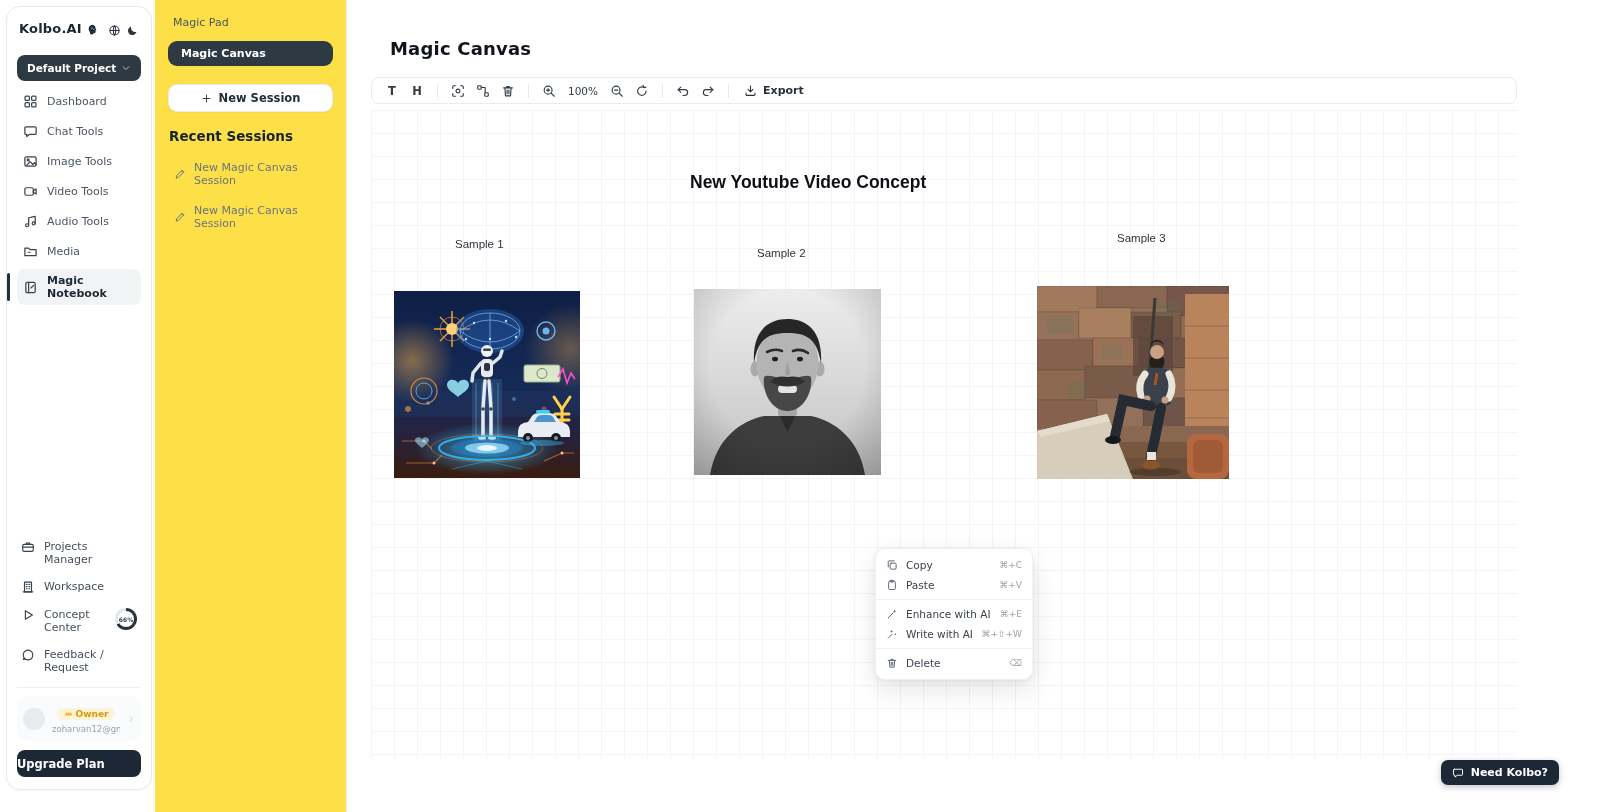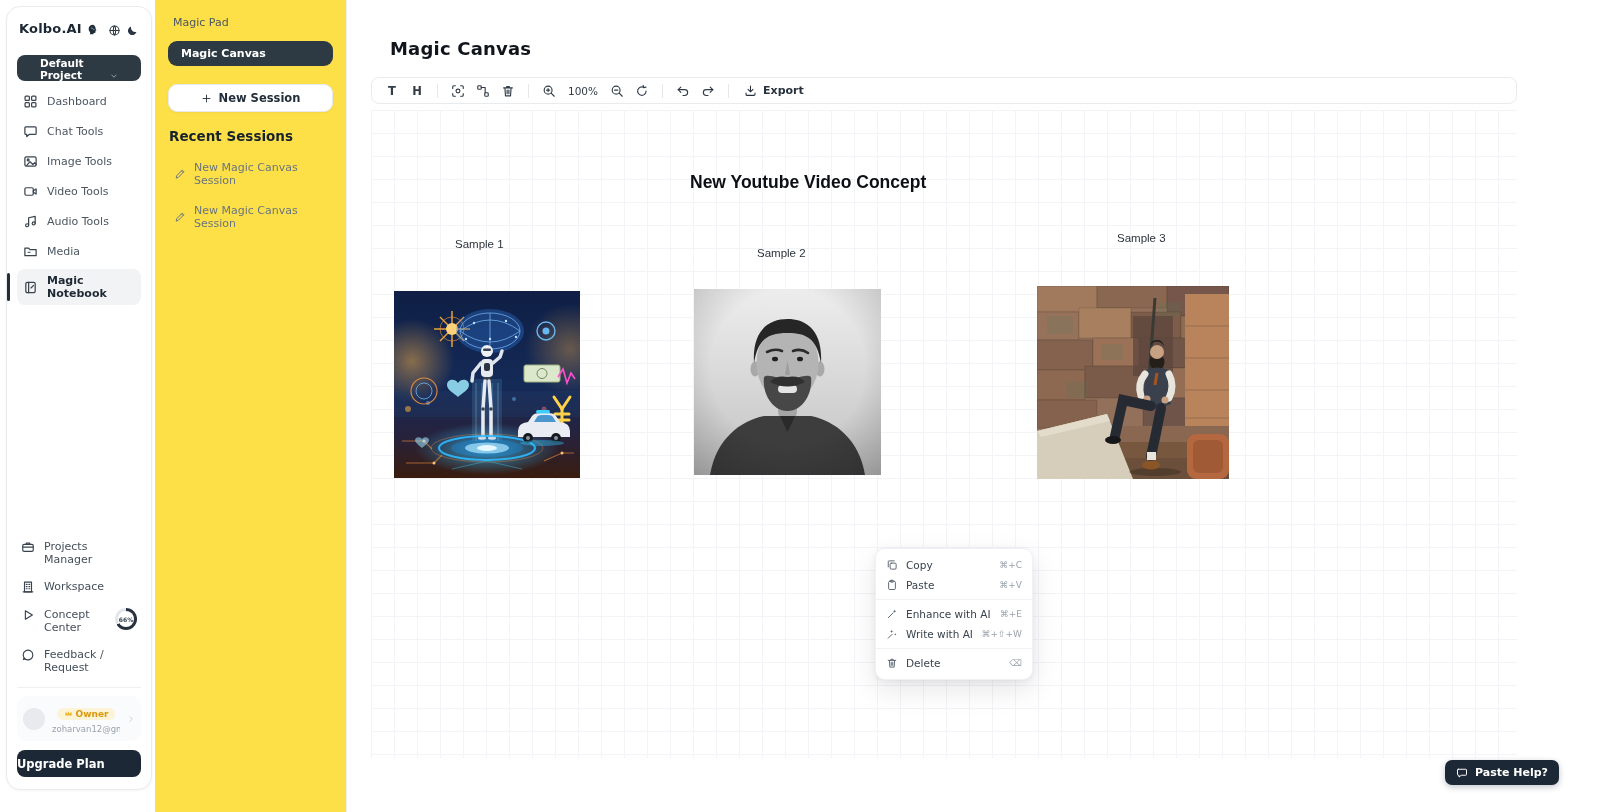--- a/index.html
+++ b/index.html
@@ -8,21 +8,21 @@
   .ic svg{width:100%;height:100%;display:block}
 
   
   .sidebar{position:absolute;left:6px;top:6px;width:146px;height:784px;background:#fff;border:1px solid #e8ebee;border-radius:14px;padding:14px 10px 12px;display:flex;flex-direction:column;box-shadow:0 1px 3px rgba(16,24,40,.04)}
   .logo-row{display:flex;gap:5px;padding:0 2px}
   .logo-text{font-size:13px;font-weight:800;color:#1c2733;letter-spacing:.2px}
   .logo-head{width:17px;height:17px}
   .logo-row .sp{flex:1}
   .icon-btn{width:18px;height:18px;display:flex;align-items:center;justify-content:center;color:#2a3642;cursor:pointer}
   .icon-btn .ic{width:13px;height:13px}
-  .project-btn{margin-top:16px;height:26px;background:#2e3a43;border-radius:8px;color:#fff;display:flex;align-items:flex-end;justify-content:space-between;padding:0 23px;font-size:10.5px;font-weight:600;cursor:pointer}
+  .project-btn{margin-top:16px;height:26px;background:#2e3a43;border-radius:8px;color:#fff;display:flex;align-items:center;justify-content:space-between;padding:0 10px;font-size:10.5px;font-weight:600;cursor:pointer}
   .project-btn .ic{width:10px;height:10px;color:#cfd6dc}
   .nav{margin-top:8px;display:flex;flex-direction:column;gap:5px}
   .nav-item{display:flex;align-items:center;gap:9px;padding:5px 6px;border-radius:8px;color:#4c5661;font-size:11px;font-weight:500;position:relative;cursor:pointer}
   .nav-item .ic{width:15px;height:15px;color:#39434e;flex:0 0 15px}
   .nav-item.active{background:#f1f3f5;color:#1d2833;font-weight:700}
   .nav-item.active::before{content:"";position:absolute;left:-10px;top:4px;bottom:4px;width:3px;background:#242f3a;border-radius:2px}
   .flex-fill{flex:1}
   .footer-nav{display:flex;flex-direction:column;gap:8px;margin-bottom:10px}
   .footer-item{display:flex;align-items:flex-start;gap:9px;color:#444f5a;font-size:11px;font-weight:500;padding:3px 4px;cursor:pointer}
   .footer-item .ic{width:14px;height:14px;color:#39434e;flex:0 0 14px}
@@ -651,14 +651,14 @@
       </div>
   </div>
 </div>
 
 <div class="help-btn">
     <span class="ic">
       <svg viewBox="0 0 16 16" fill="none" stroke="currentColor" stroke-width="1.3" stroke-linecap="round" stroke-linejoin="round">
         <path d="M3 3h10a1 1 0 0 1 1 1v6a1 1 0 0 1-1 1H7l-3 2.4V11H3a1 1 0 0 1-1-1V4a1 1 0 0 1 1-1z"></path>
       </svg>
     </span>
-    <span>Paste Help?</span>
+    <span>Need Kolbo?</span>
   </div>
 
 </body></html>

